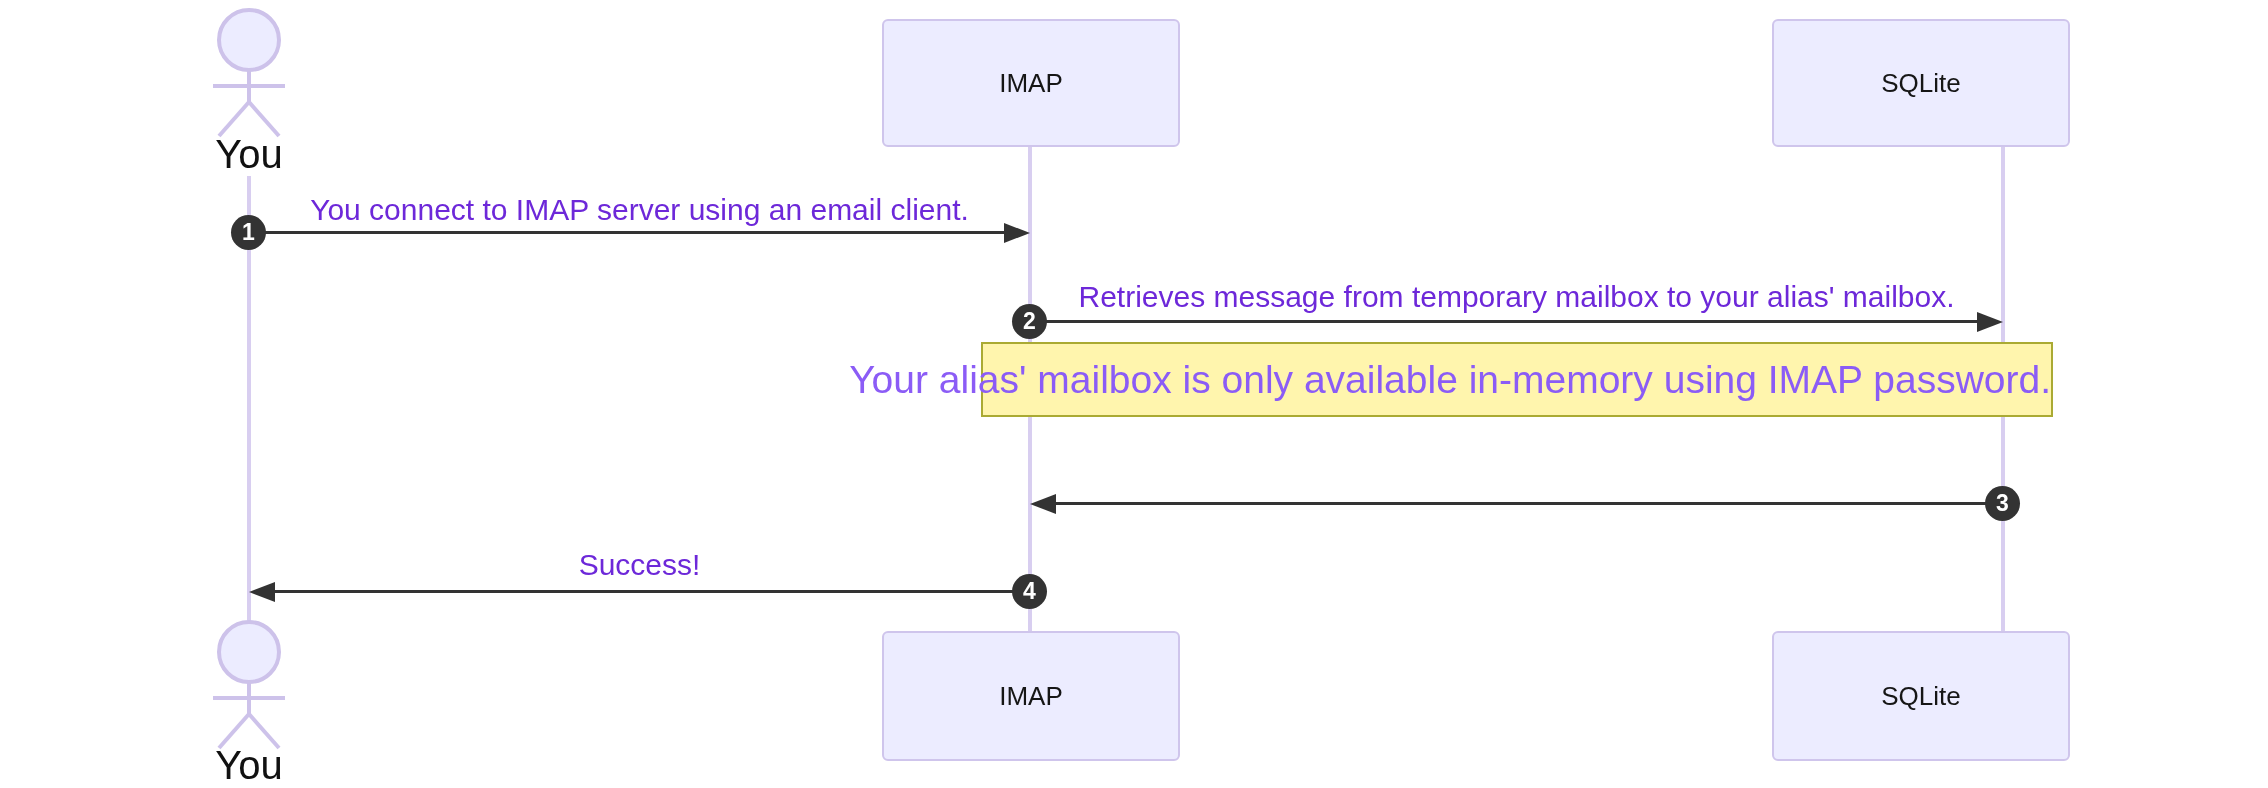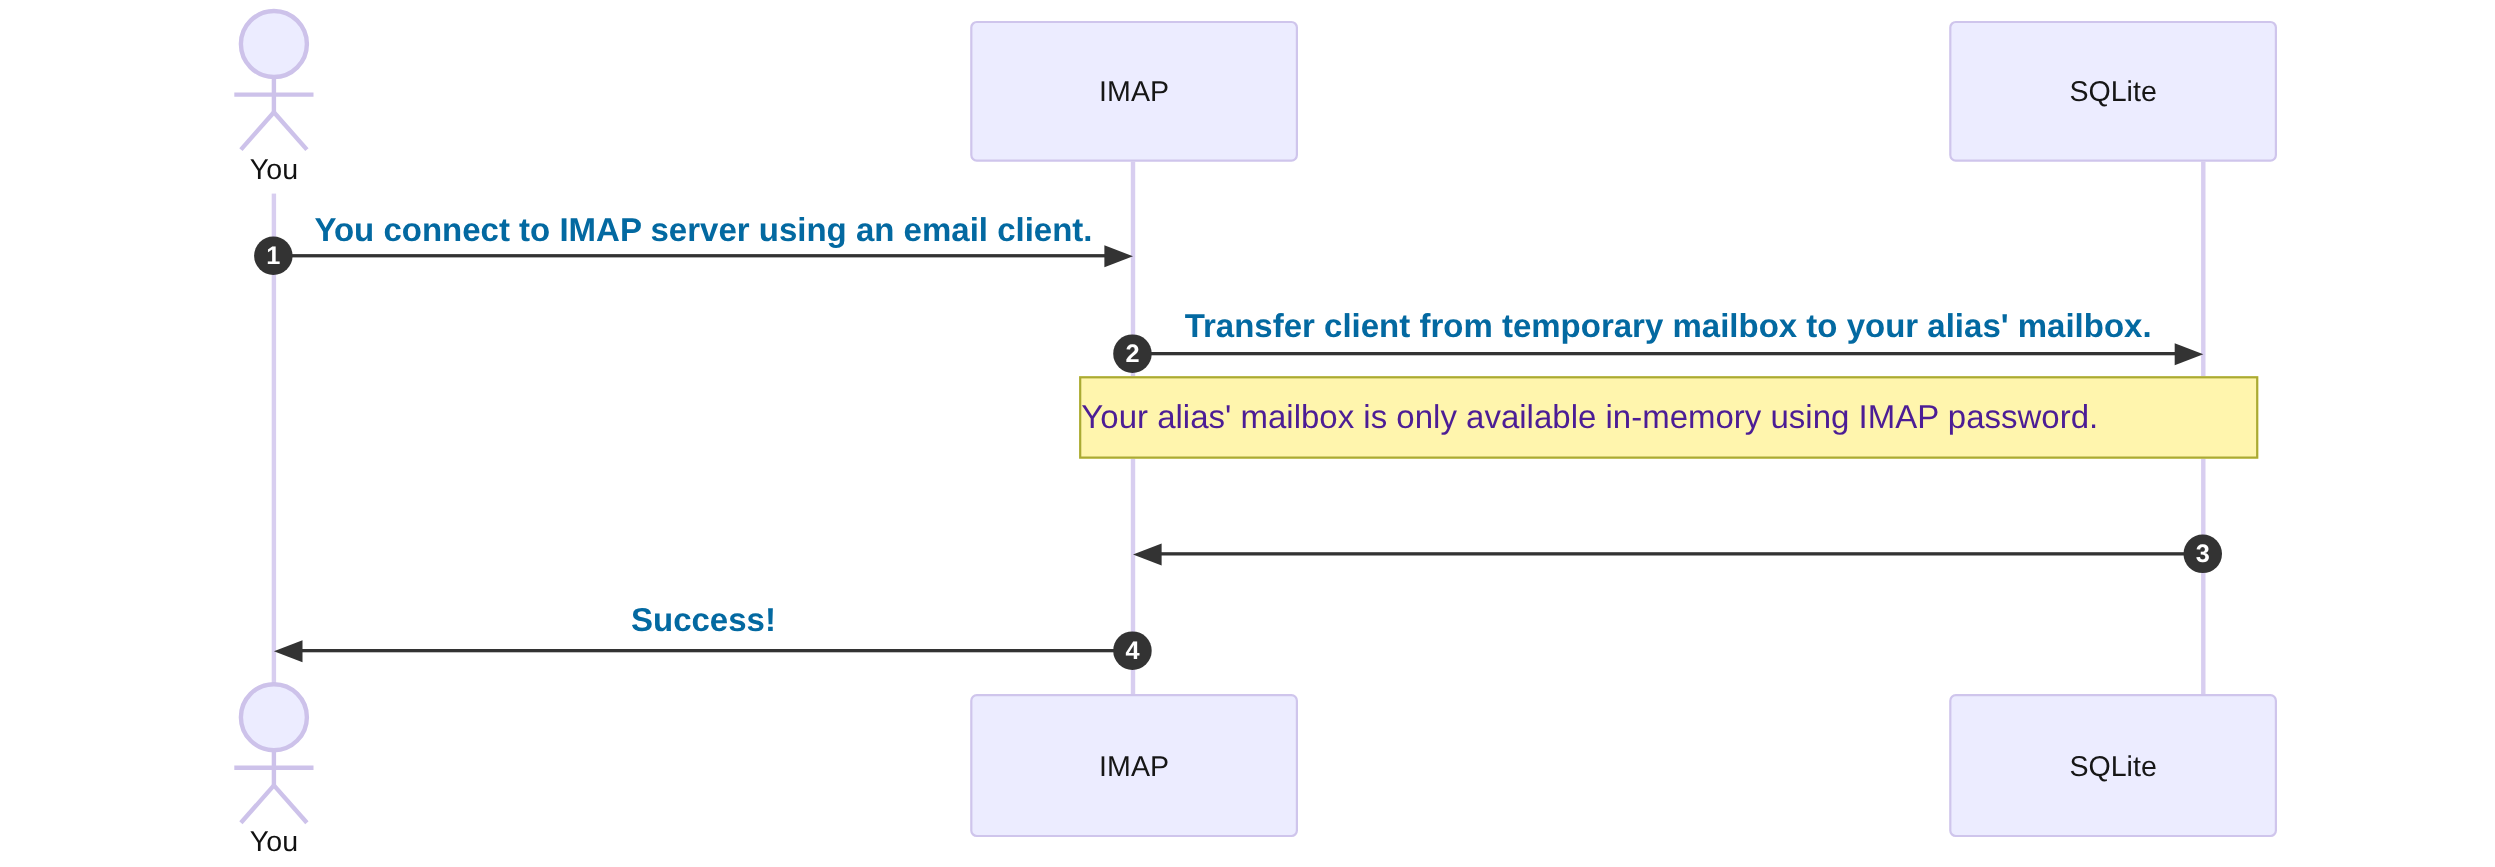--- a/index.html
+++ b/index.html
@@ -27,46 +27,46 @@
   .pbox-bottom{top:631px;height:130px;}
   .pbox-imap{left:882px;}
   .pbox-sqlite{left:1772px;}
 
   
   .actor-svg{position:absolute;left:203px;width:92px;height:134px;}
   .actor-svg.top{top:4px;}
   .actor-svg.bottom{top:618px;}
   .actor-label{
     position:absolute;left:189px;width:120px;text-align:center;
-    font-size:26px;color:#111;line-height:34px;
+    font-size:40px;color:#111;line-height:34px;
   }
   .actor-label.top{top:137px;}
   .actor-label.bottom{top:748px;}
 
   
   .msg-text{
-    position:absolute;text-align:center;font-size:30px;color:#0369a1;
-    line-height:34px;white-space:nowrap;font-weight:bold;
+    position:absolute;text-align:center;font-size:30px;color:#6d28d9;
+    line-height:34px;white-space:nowrap;
   }
   .msg-line{position:absolute;height:3px;background:#333333;}
   .arrowhead{position:absolute;width:0;height:0;border-top:10px solid transparent;border-bottom:10px solid transparent;}
   .arrowhead.right{border-left:26px solid #333333;}
   .arrowhead.left{border-right:26px solid #333333;}
   .seq-badge{
     position:absolute;width:35px;height:35px;border-radius:50%;
     background:#333333;color:#FFFFFF;font-size:23px;font-weight:bold;
     display:flex;align-items:center;justify-content:center;
   }
 
   
   .note{
     position:absolute;left:981px;top:342px;width:1072px;height:75px;
     background:#FFF5AD;border:2px solid #AAAA33;box-sizing:border-box;
-    display:flex;align-items:center;justify-content:flex-start;
-    font-size:30px;color:#4c1d95;white-space:nowrap;
+    display:flex;align-items:center;justify-content:flex-end;
+    font-size:39px;color:#8b5cf6;white-space:nowrap;
   }
 </style>
 </head>
 <body>
 
 <div class="stage">
 
   <div class="lifeline lifeline-you"></div>
   <div class="lifeline lifeline-imap"></div>
   <div class="lifeline lifeline-sqlite"></div>
@@ -85,21 +85,21 @@
   </div>
   <div class="pbox pbox-top pbox-sqlite">
     <span>SQLite</span>
   </div>
 
   <div class="msg-text" style="left:249px;top:193px;width:781px;">You connect to IMAP server using an email client.</div>
   <div class="msg-line" style="left:249px;top:231px;width:759px;"></div>
   <div class="arrowhead right" style="left:1004px;top:223px;"></div>
   <div class="seq-badge" style="left:231px;top:215px;">1</div>
 
-  <div class="msg-text" style="left:1030px;top:280px;width:973px;">Transfer client from temporary mailbox to your alias' mailbox.</div>
+  <div class="msg-text" style="left:1030px;top:280px;width:973px;">Retrieves message from temporary mailbox to your alias' mailbox.</div>
   <div class="msg-line" style="left:1030px;top:320px;width:951px;"></div>
   <div class="arrowhead right" style="left:1977px;top:312px;"></div>
   <div class="seq-badge" style="left:1012px;top:304px;">2</div>
 
   <div class="note">
     <span>Your alias' mailbox is only available in-memory using IMAP password.</span>
   </div>
 
   <div class="msg-line" style="left:1052px;top:502px;width:951px;"></div>
   <div class="arrowhead left" style="left:1030px;top:494px;"></div>

